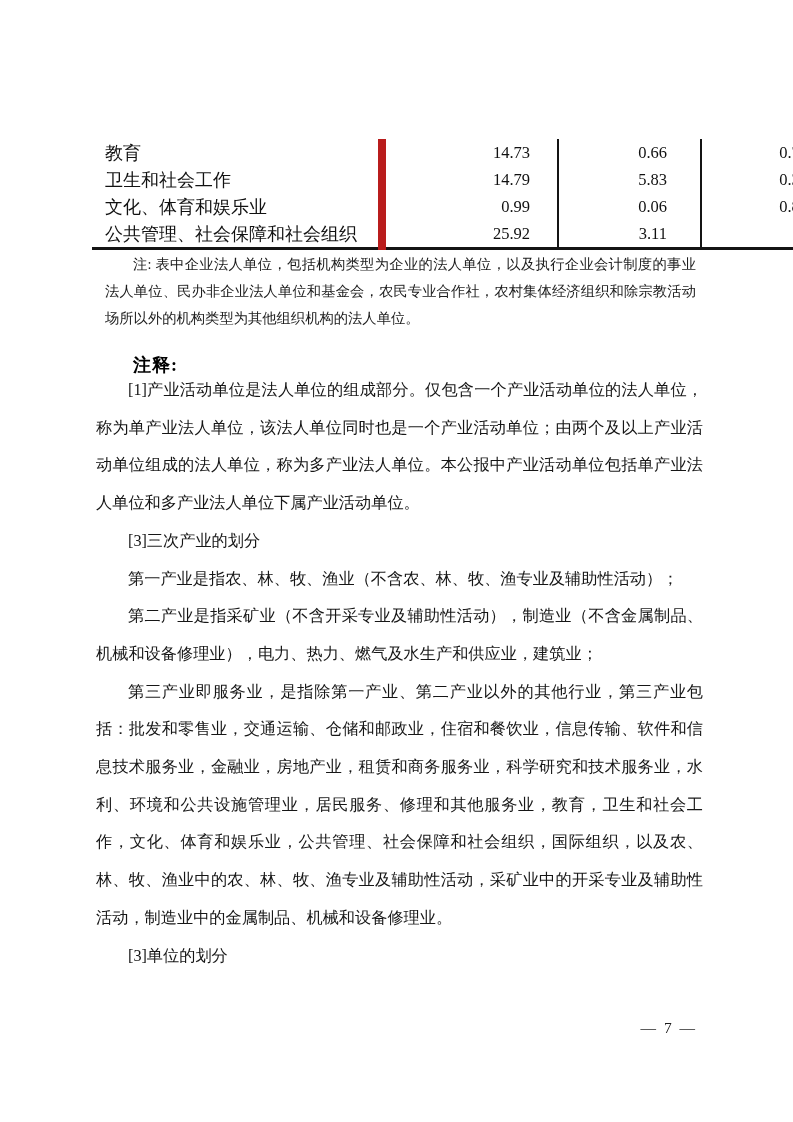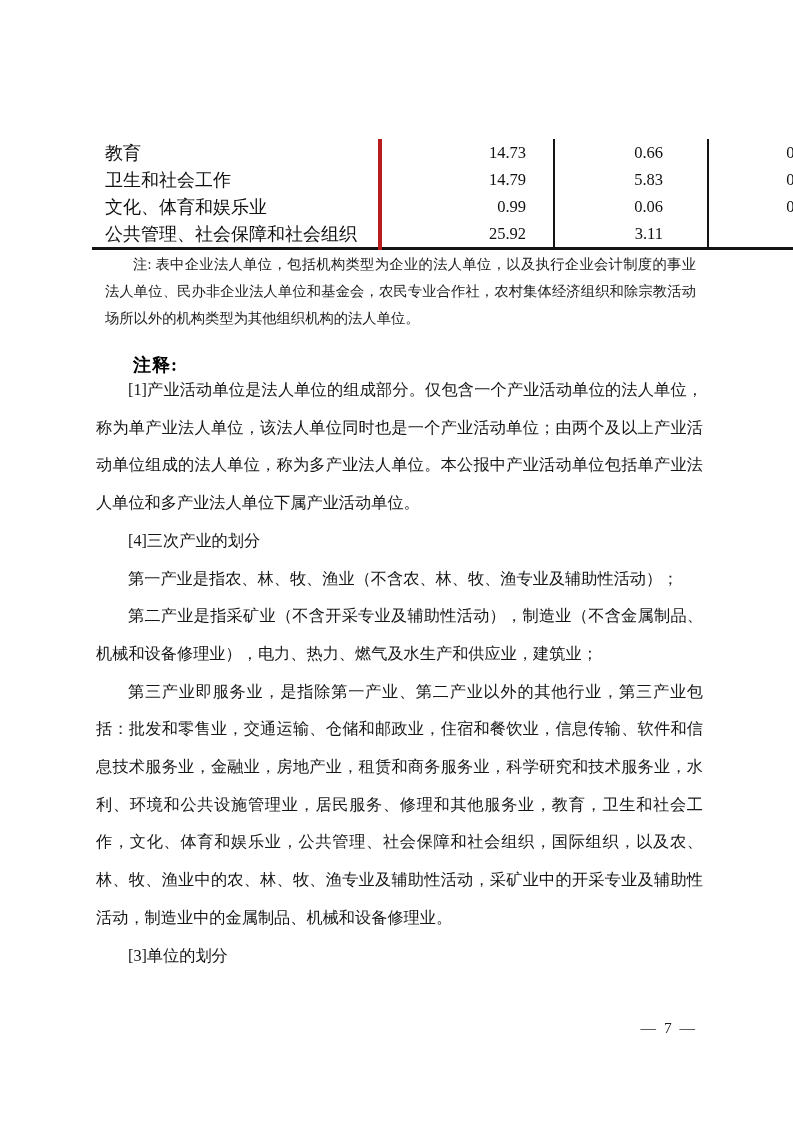--- a/index.html
+++ b/index.html
@@ -12,23 +12,23 @@
     color:#111;
     overflow:hidden;
   }
   
   .tbl{
     position:absolute;left:92px;top:139px;width:602px;
     border-collapse:collapse;table-layout:fixed;
     border-bottom:3px solid #141414;
   }
   .tbl td{height:27px;vertical-align:middle;padding:0;}
-  .tbl td.c1{width:273px;padding-left:13px;font-size:18px;border-right:4px solid #b91c1c;}
+  .tbl td.c1{width:273px;padding-left:13px;font-size:18px;border-right:8px solid #b91c1c;}
   .tbl td.c2{width:111px;text-align:right;padding-right:27px;font-size:16.5px;border-right:2px solid #141414;padding-left:33px;}
-  .tbl td.c3{width:108px;text-align:right;padding-right:44px;font-size:16.5px;border-right:2px solid #141414;}
+  .tbl td.c3{width:108px;text-align:right;padding-right:33px;font-size:16.5px;border-right:2px solid #141414;}
   .tbl td.c4{width:106px;text-align:right;padding-right:32px;font-size:16.5px;}
   
   .table-note{
     position:absolute;left:105px;top:251px;width:591px;
     margin:0;
     font-size:14.3px;line-height:27px;
     text-indent:28px;text-align:justify;
     color:#1b1b1b;
   }
   
@@ -86,21 +86,21 @@
       </tr>
     </tbody>
   </table>
 
   <p class="table-note">注: 表中企业法人单位，包括机构类型为企业的法人单位，以及执行企业会计制度的事业法人单位、民办非企业法人单位和基金会，农民专业合作社，农村集体经济组织和除宗教活动场所以外的机构类型为其他组织机构的法人单位。</p>
 
   <div class="notes-heading">注释:</div>
 
   <div class="notes-body">
     <p>[1]产业活动单位是法人单位的组成部分。仅包含一个产业活动单位的法人单位，称为单产业法人单位，该法人单位同时也是一个产业活动单位；由两个及以上产业活动单位组成的法人单位，称为多产业法人单位。本公报中产业活动单位包括单产业法人单位和多产业法人单位下属产业活动单位。</p>
-    <p>[4]三次产业的划分</p>
+    <p>[3]三次产业的划分</p>
     <p>第一产业是指农、林、牧、渔业（不含农、林、牧、渔专业及辅助性活动）；</p>
     <p>第二产业是指采矿业（不含开采专业及辅助性活动），制造业（不含金属制品、机械和设备修理业），电力、热力、燃气及水生产和供应业，建筑业；</p>
     <p>第三产业即服务业，是指除第一产业、第二产业以外的其他行业，第三产业包括：批发和零售业，交通运输、仓储和邮政业，住宿和餐饮业，信息传输、软件和信息技术服务业，金融业，房地产业，租赁和商务服务业，科学研究和技术服务业，水利、环境和公共设施管理业，居民服务、修理和其他服务业，教育，卫生和社会工作，文化、体育和娱乐业，公共管理、社会保障和社会组织，国际组织，以及农、林、牧、渔业中的农、林、牧、渔专业及辅助性活动，采矿业中的开采专业及辅助性活动，制造业中的金属制品、机械和设备修理业。</p>
     <p>[3]单位的划分</p>
   </div>
 
   <div class="page-number">— 7 —</div>
 
 </div>
 

